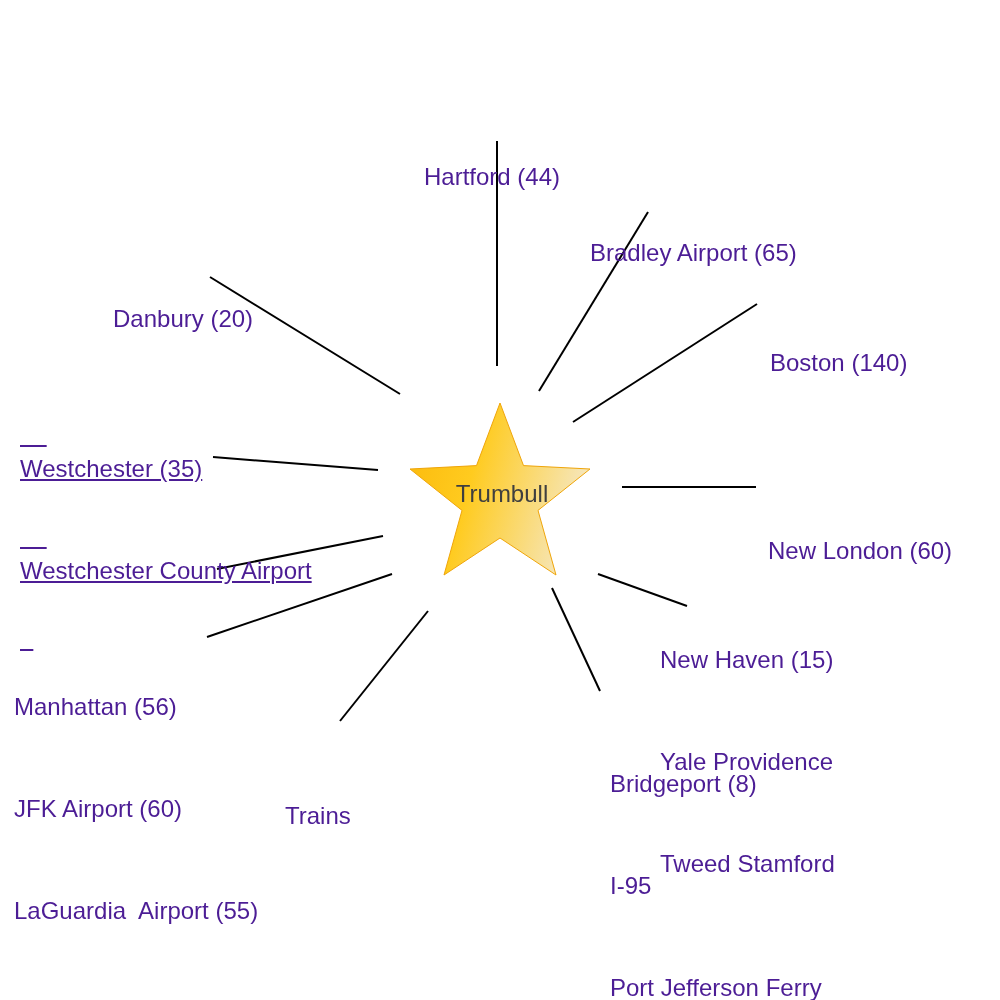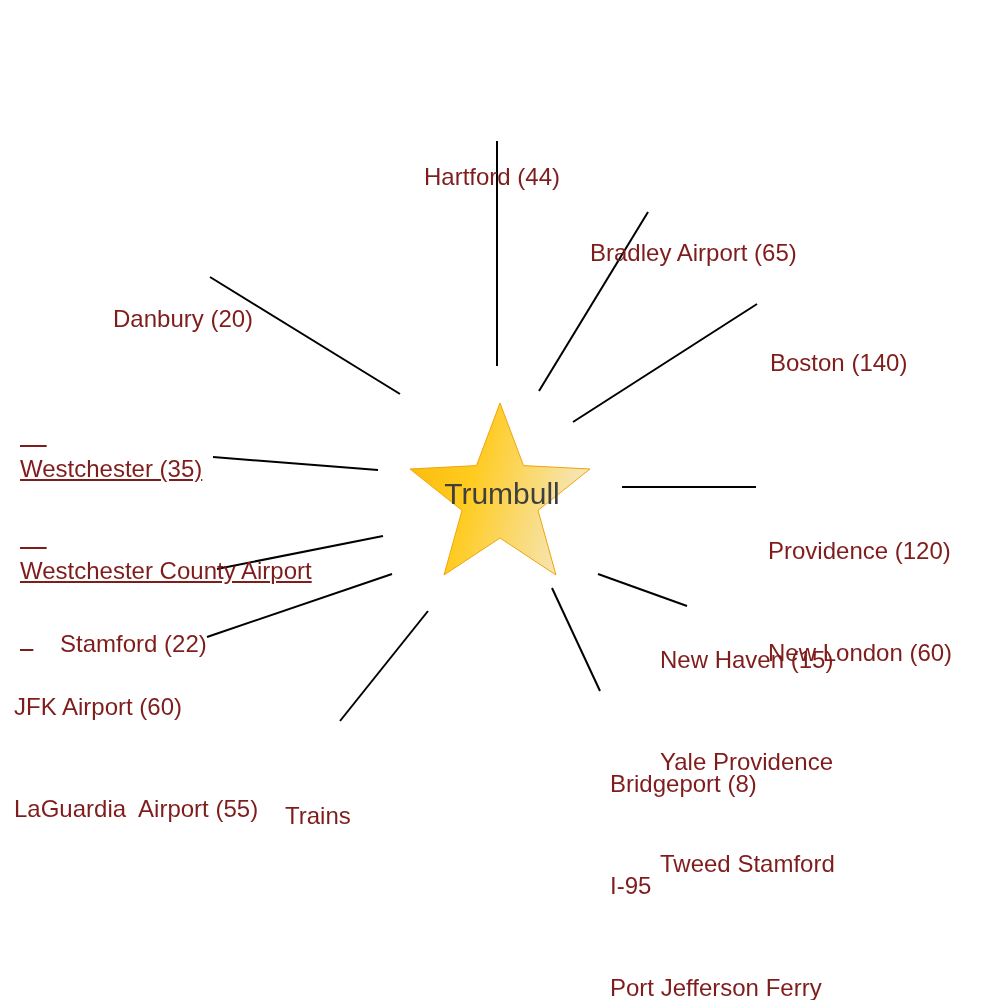--- a/index.html
+++ b/index.html
@@ -17,34 +17,34 @@
     }
     .lines-svg {
       position: absolute;
       left: 0;
       top: 0;
       width: 1000px;
       height: 1000px;
     }
     .label {
       position: absolute;
-      color: #7f1d1d;
+      color: #4c1d95;
       font-size: 24px;
       line-height: 34px;
       white-space: pre;
     }
     .label .line {
       white-space: pre;
     }
     .center-label {
       position: absolute;
       left: 502px;
       top: 494px;
       transform: translate(-50%, -50%);
-      font-size: 30px;
+      font-size: 24px;
       color: #3f3f3f;
       white-space: pre;
     }
   </style>
 </head>
 <body>
 
 <div class="canvas">
 
   <svg class="lines-svg" viewBox="0 0 1000 1000">
@@ -79,21 +79,20 @@
 
   <div class="label" style="left:590px; top:168px;">
     <div class="line">Bradley Airport (65)</div>
   </div>
 
   <div class="label" style="left:770px; top:278px;">
     <div class="line">Boston (140)</div>
   </div>
 
   <div class="label" style="left:768px; top:466px;">
-    <div class="line">Providence (120)</div>
     <div class="line">New London (60)</div>
   </div>
 
   <div class="label" style="left:660px; top:575px;">
     <div class="line">New Haven (15)</div>
     <div class="line">Yale Providence</div>
     <div class="line">Tweed Stamford</div>
   </div>
 
   <div class="label" style="left:610px; top:699px;">
@@ -107,27 +106,25 @@
   </div>
 
   <div class="label" style="left:285px; top:731px;">
     <div class="line">Trains</div>
     
     
     
   </div>
 
   <div class="label" style="left:14px; top:622px;">
+    <div class="line">Manhattan (56)</div>
     <div class="line">JFK Airport (60)</div>
     <div class="line">LaGuardia  Airport (55)</div>
   </div>
 
-  <div class="label" style="left:60px; top:559px;">
-    <div class="line">Stamford (22)</div>
-  </div>
 
   <div class="label" style="left:20px; top:384px;text-decoration:underline;">
     <div class="line">Westchester (35)</div>
     <div class="line">Westchester County Airport</div>
   </div>
 
   <div class="label" style="left:113px; top:234px;">
     <div class="line">Danbury (20)</div>
   </div>
 

